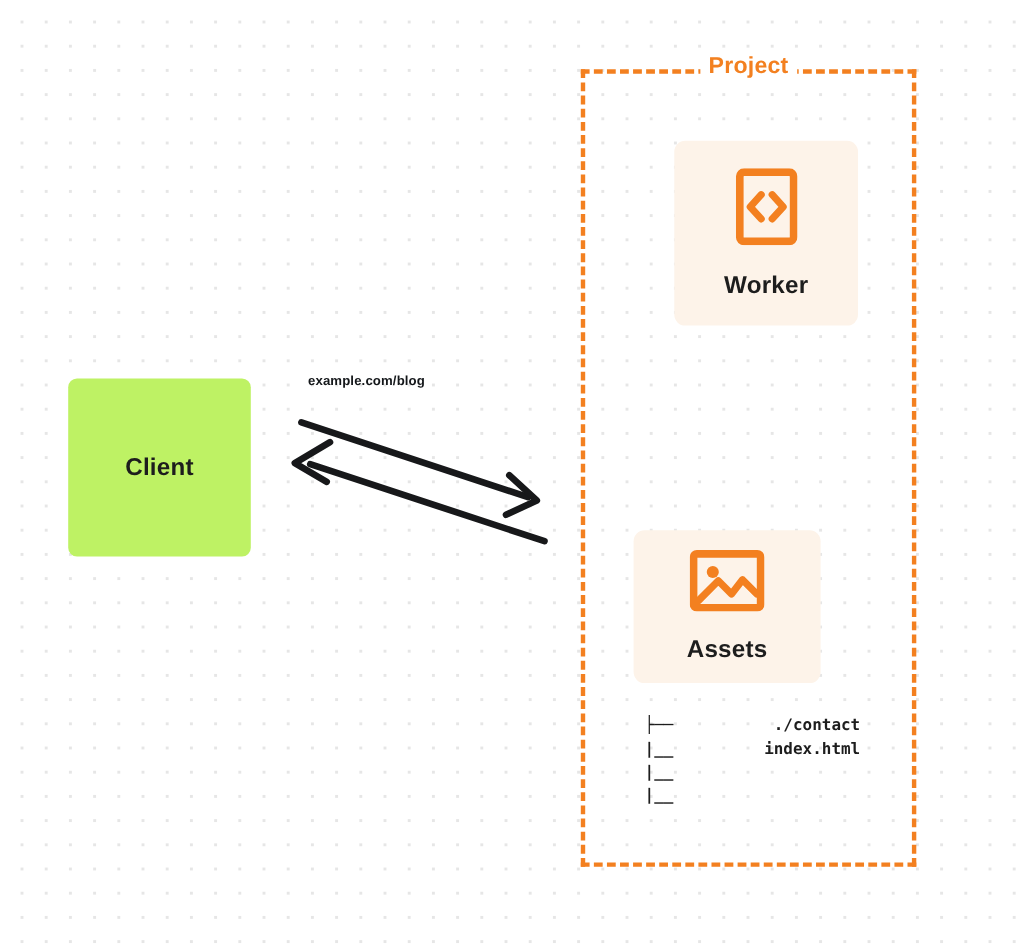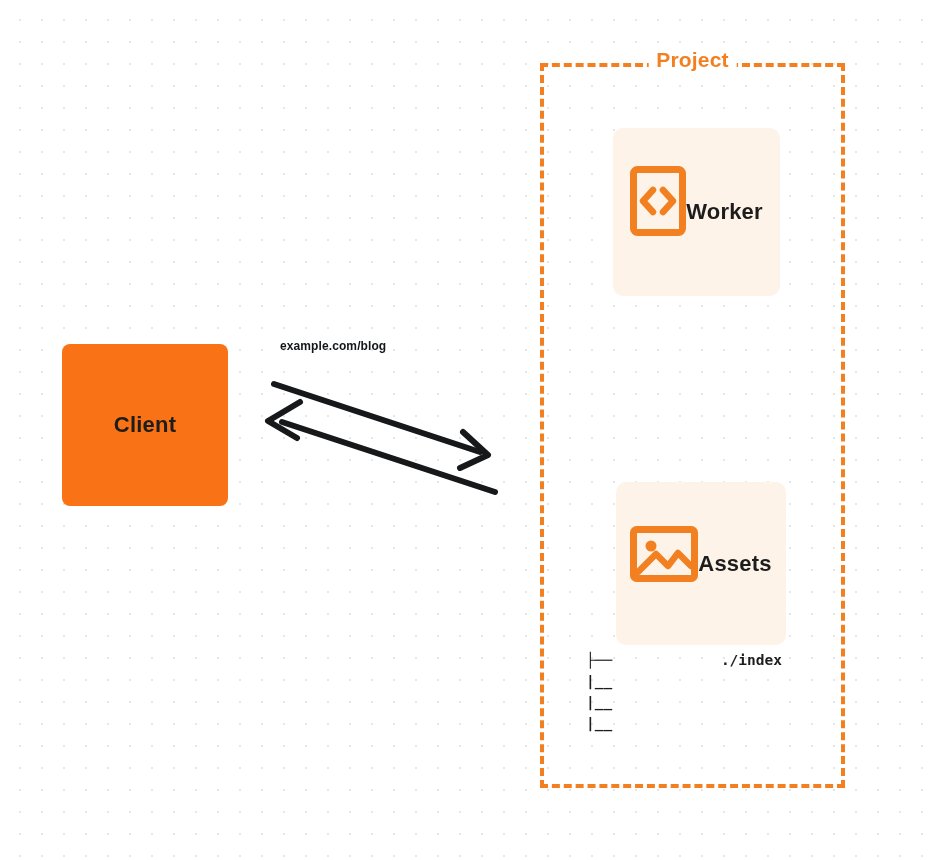--- a/index.html
+++ b/index.html
@@ -18,21 +18,21 @@
     font-family: "Liberation Sans", sans-serif;
   }
 
   
   #client-node {
     position: absolute;
     left: 62px;
     top: 344px;
     width: 166px;
     height: 162px;
-    background: #f97316;
+    background: #bef264;
     border-radius: 8px;
     display: flex;
     align-items: center;
     justify-content: center;
   }
   #client-node .node-label {
     font-size: 22px;
     font-weight: bold;
     color: #1d1d1d;
     letter-spacing: 0.2px;
@@ -56,21 +56,21 @@
     left: 0;
     top: 0;
     width: 938px;
     height: 860px;
     pointer-events: none;
   }
 
   
   #project-frame {
     position: absolute;
-    left: 540px;
+    left: 528px;
     top: 63px;
     width: 305px;
     height: 725px;
     box-sizing: border-box;
   }
   #project-frame .frame-border {
     position: absolute;
     inset: 0;
     border: 4px dashed #f38020;
     box-sizing: border-box;
@@ -88,45 +88,45 @@
     white-space: nowrap;
     letter-spacing: 0.2px;
   }
 
   
   .service-card {
     position: absolute;
     background: #fdf3e9;
     border-radius: 10px;
     display: flex;
-    flex-direction: row;
+    flex-direction: column;
     align-items: center;
     justify-content: center;
     text-align: center;
   }
   .service-card .card-label {
     font-size: 22px;
     font-weight: bold;
     color: #1d1d1d;
     letter-spacing: 0.2px;
   }
   #worker-card {
     left: 613px;
     top: 128px;
     width: 167px;
     height: 168px;
   }
   #worker-card .card-icon {
     margin-bottom: 18px;
   }
   #assets-card {
-    left: 616px;
+    left: 576px;
     top: 482px;
     width: 170px;
-    height: 163px;
+    height: 139px;
   }
   #assets-card .card-icon {
     margin-bottom: 16px;
   }
 
   
   #assets-tree {
     position: absolute;
     left: 586px;
     top: 650px;
@@ -195,24 +195,25 @@
       <circle cx="21" cy="20" r="5.5" fill="#f38020"></circle>
       <polyline points="8,46 26,28 38,40 48,27 61,40" fill="none" stroke="#f38020" stroke-width="6.5" stroke-linecap="round" stroke-linejoin="round"></polyline>
     </svg>
   </span>
   <span class="card-label">Assets</span>
 </div>
 
 <div id="assets-tree">
   <div class="tree-row">
     <span class="tree-branch">├──</span>
-    <span class="tree-name">./index</span>
+    <span class="tree-name">./contact</span>
   </div>
   <div class="tree-row">
     <span class="tree-branch">|__</span>
+    <span class="tree-name">index.html</span>
   </div>
   <div class="tree-row">
     <span class="tree-branch">|__</span>
   </div>
   <div class="tree-row">
     <span class="tree-branch">|__</span>
   </div>
 </div>
 
 </body></html>

